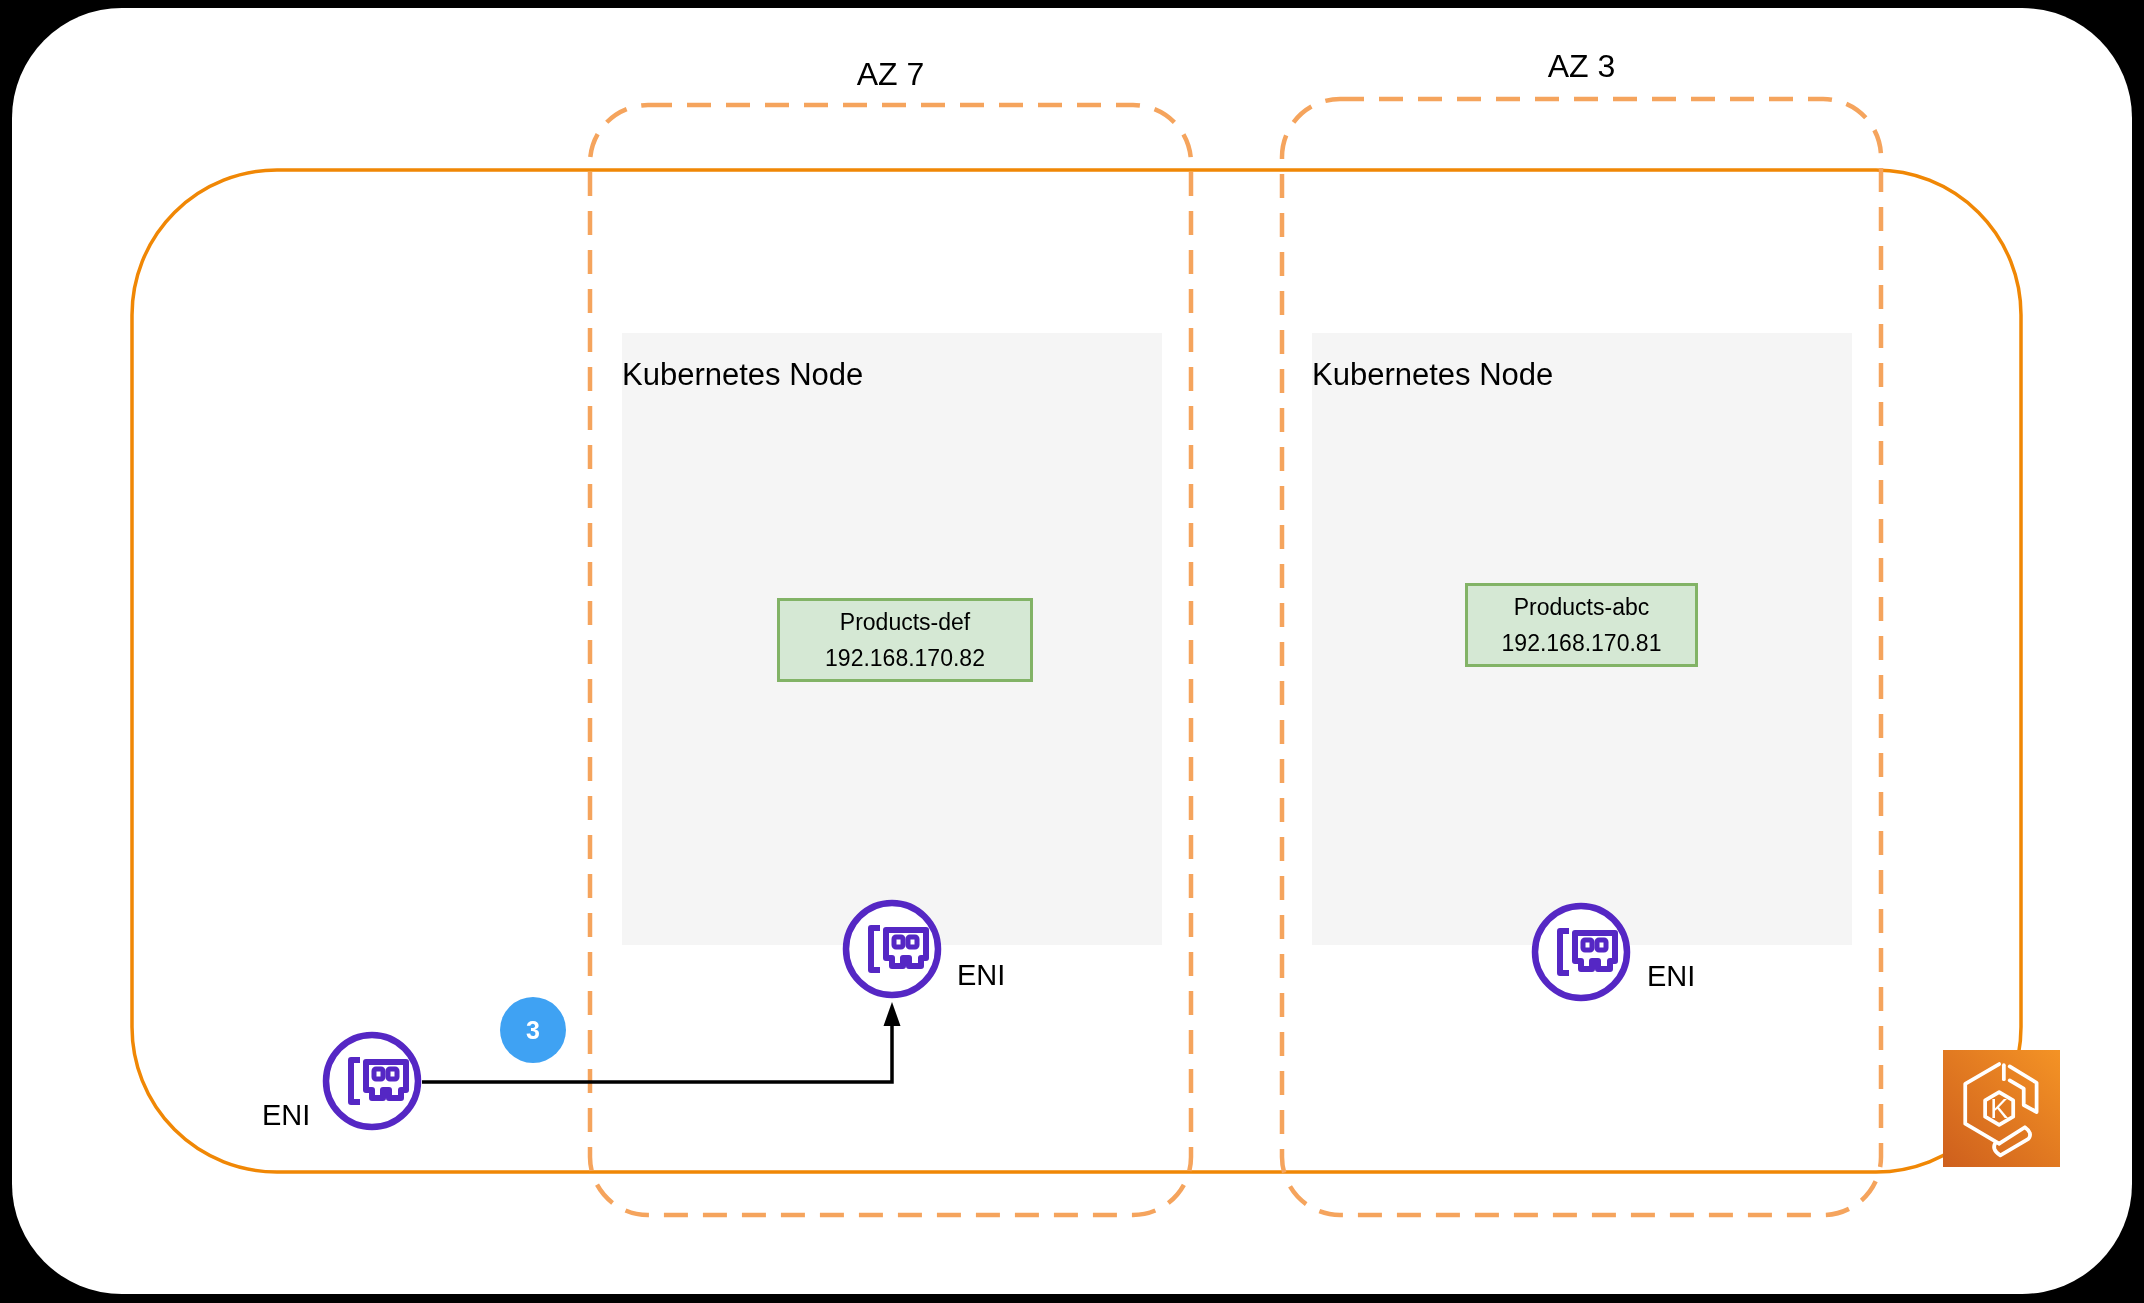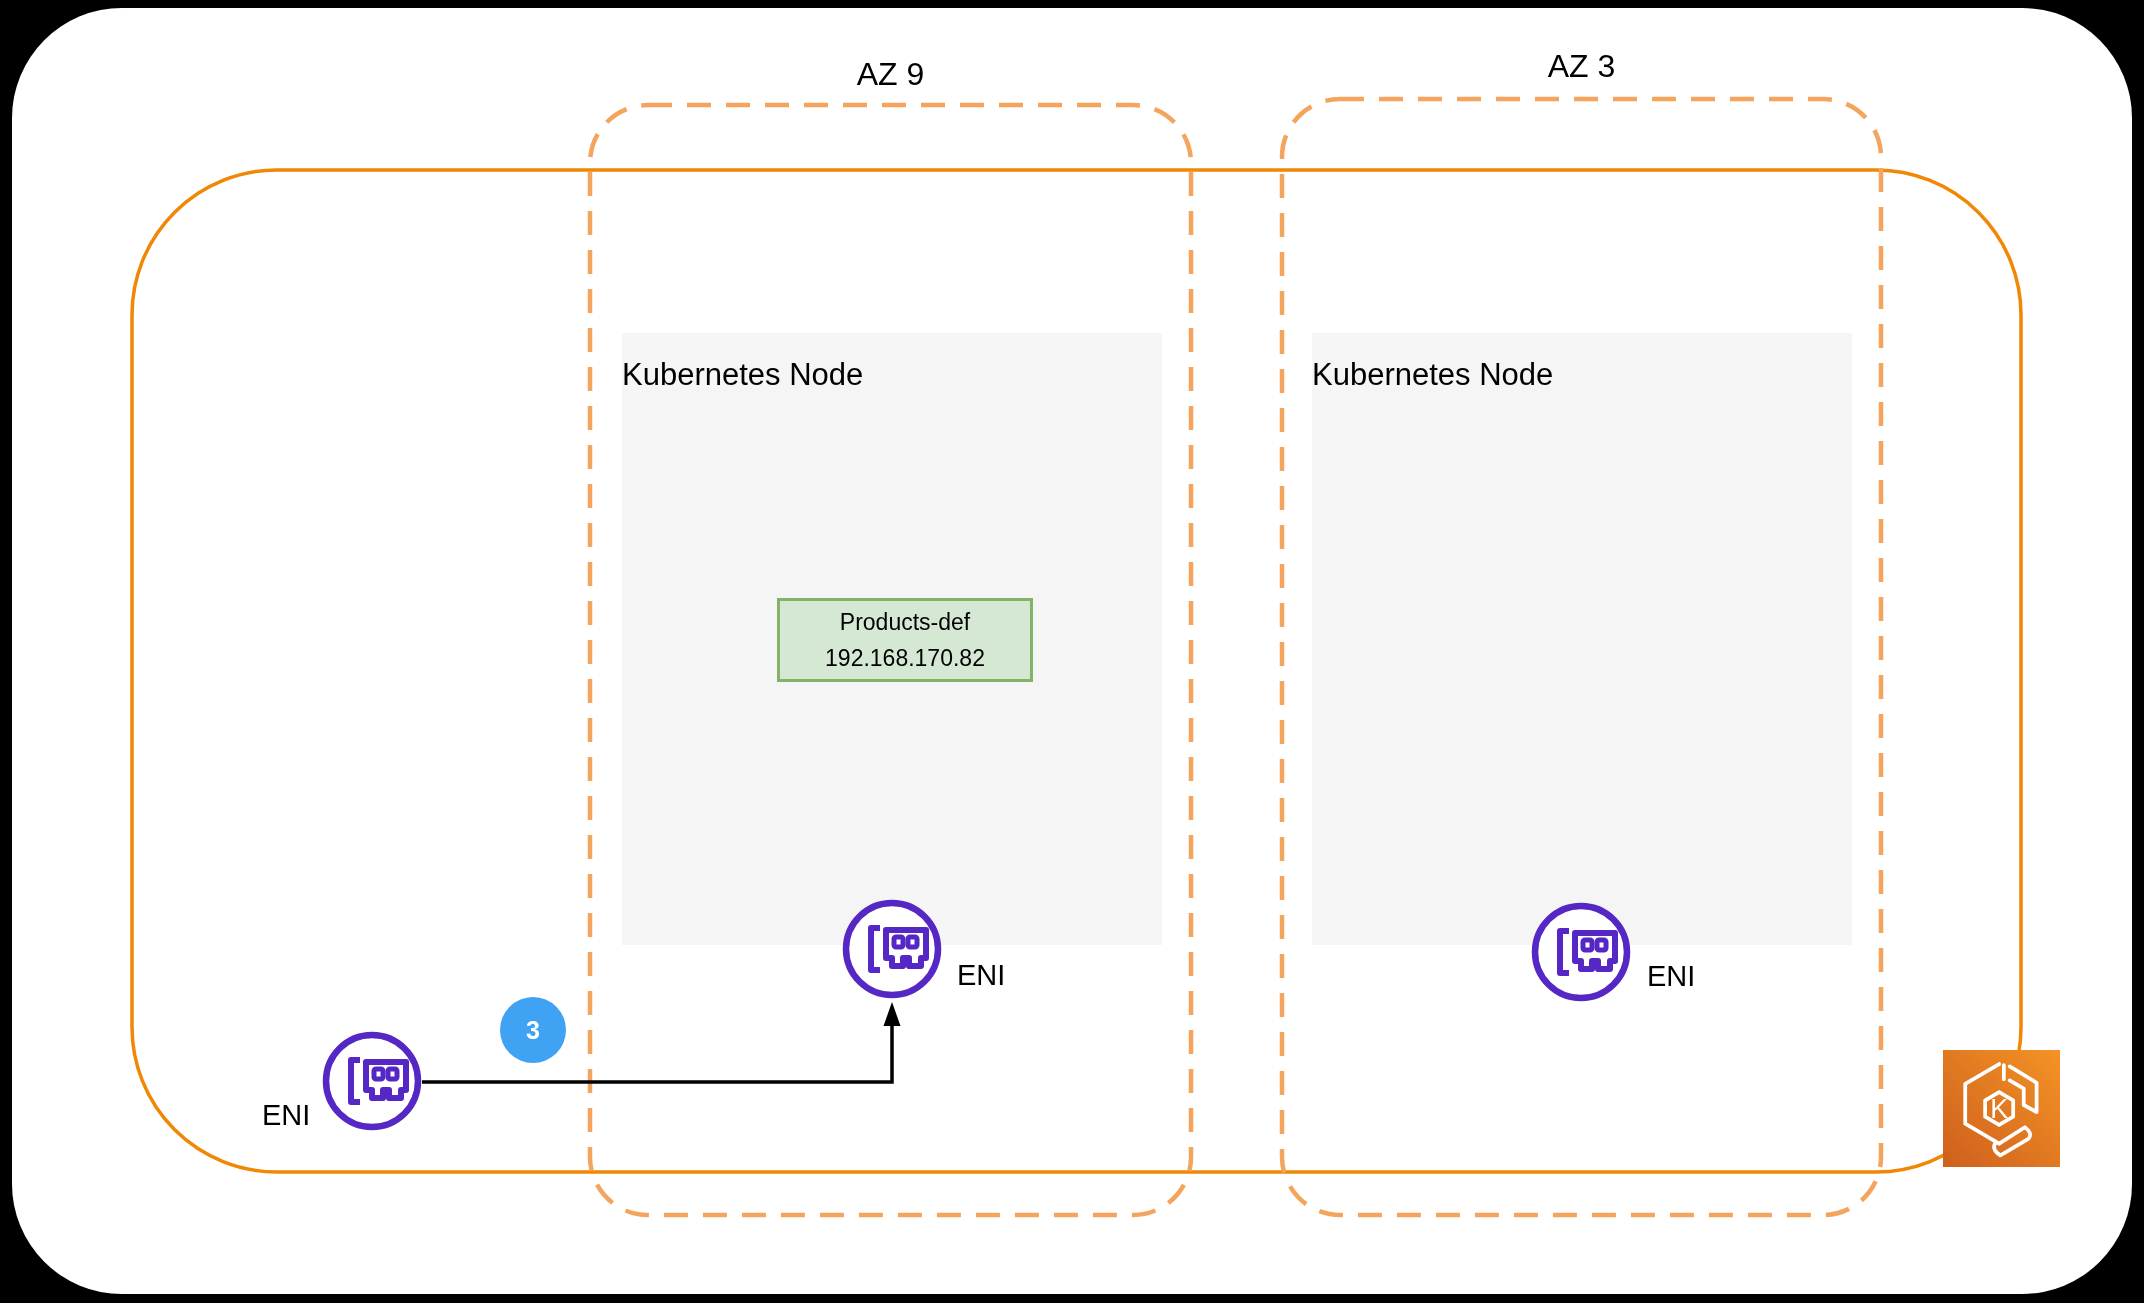--- a/index.html
+++ b/index.html
@@ -47,33 +47,37 @@
     <rect x="590" y="105" width="601" height="1110" rx="58" ry="58" fill="none" stroke="#F5A45D" stroke-width="4.5" stroke-dasharray="24 15"></rect>
     <rect x="1282" y="99" width="599" height="1116" rx="58" ry="58" fill="none" stroke="#F5A45D" stroke-width="4.5" stroke-dasharray="24 15"></rect>
 
     <path d="M422,1082 L892,1082 L892,1026" fill="none" stroke="#000" stroke-width="3.5"></path>
     <path d="M892,1002 L883.5,1026 L900.5,1026 Z" fill="#000"></path>
 
     <path d="M892,899 L892,710" fill="none" stroke="#000" stroke-width="3.5"></path>
     <path d="M892,686 L883.5,710 L900.5,710 Z" fill="#000"></path>
   </svg>
 
-  <div class="az-label" style="left:590px;top:56px;width:601px;">AZ 9</div>
+  <div class="az-label" style="left:590px;top:56px;width:601px;">AZ 7</div>
   <div class="az-label" style="left:1282px;top:48px;width:599px;">AZ 3</div>
 
   <div class="node-box" style="left:622px;top:333px;">
     <div class="node-title">Kubernetes Node</div>
   </div>
   <div class="node-box" style="left:1312px;top:333px;">
     <div class="node-title">Kubernetes Node</div>
   </div>
 
   <div class="pod-box" style="left:777px;top:598px;width:256px;height:84px;">
     <div>Products-def</div>
     <div>192.168.170.82</div>
+  </div>
+  <div class="pod-box" style="left:1465px;top:583px;width:233px;height:84px;">
+    <div>Products-abc</div>
+    <div>192.168.170.81</div>
   </div>
 
   <svg class="abs" style="left:322px;top:1031px;" width="100" height="100" viewBox="0 0 100 100">
     <circle cx="50" cy="50" r="46" fill="#fff" stroke="#5527C4" stroke-width="6.5"></circle>
     <path d="M38,29 L29,29 L29,71 L38,71" fill="none" stroke="#5527C4" stroke-width="6" stroke-linejoin="round"></path>
     <path d="M44,31 H84 V59 H79 V67 H67 V59 H61 V67 H50 V59 H44 Z" fill="none" stroke="#5527C4" stroke-width="6" stroke-linejoin="round"></path>
     <rect x="52" y="38" width="9" height="10" rx="2" fill="none" stroke="#5527C4" stroke-width="5"></rect>
     <rect x="66" y="38" width="9" height="10" rx="2" fill="none" stroke="#5527C4" stroke-width="5"></rect>
   </svg>
   <svg class="abs" style="left:842px;top:899px;" width="100" height="100" viewBox="0 0 100 100">

